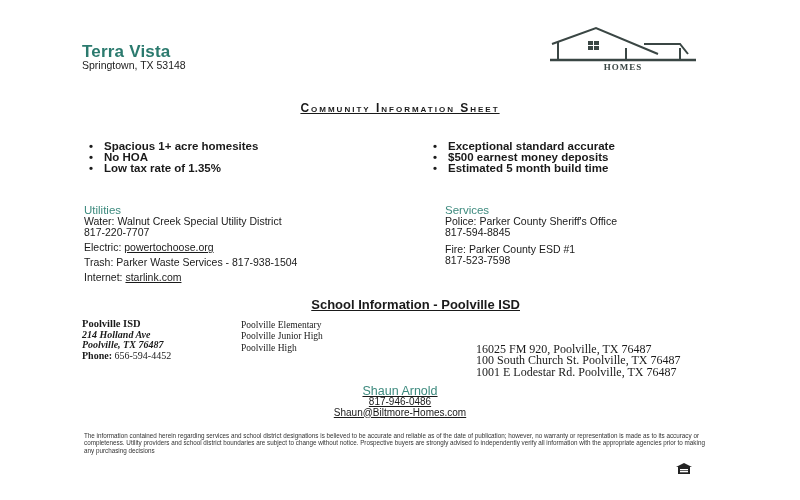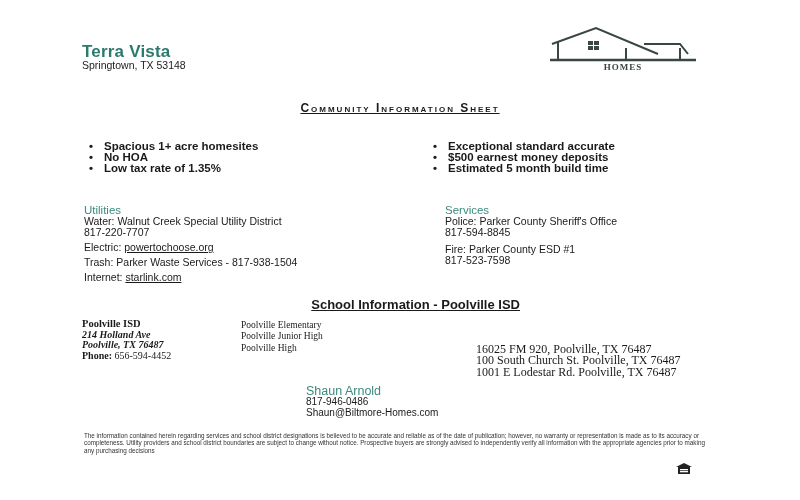--- a/index.html
+++ b/index.html
@@ -33,21 +33,21 @@
   .school-head { left: 260px; top: 297px; width: 260px; text-align: right; font-size: 13px; font-weight: bold; text-decoration: underline; }
 
   .isd { left: 82px; top: 319px; font-family: "Liberation Serif", serif; font-size: 10px; line-height: 10.5px; }
   .isd .name { font-weight: bold; font-size: 10.5px; }
   .isd .addr { font-style: italic; font-weight: bold; }
   .isd .phone b { font-weight: bold; }
 
   .schools { left: 241px; top: 320px; font-family: "Liberation Serif", serif; font-size: 9.5px; line-height: 11.3px; }
   .school-addrs { left: 476px; top: 320px; font-family: "Liberation Serif", serif; font-size: 12px; line-height: 11.3px; margin-top: 24px; }
 
-  .contact { left: 306px; top: 385px; width: 220px; text-align: left; }
+  .contact { left: 290px; top: 385px; width: 220px; text-align: center; text-decoration: underline; }
   .contact .cname { font-size: 12.5px; color: #3d8a7e; line-height: 12px; }
   .contact .cline { font-size: 10px; line-height: 10.5px; }
 
   .disclaimer { left: 84px; top: 432px; width: 630px; font-size: 6.3px; line-height: 7.3px; color: #333; }
   .eho { left: 676px; top: 461px; width: 16px; height: 12px; }
 </style>
 </head>
 <body>
 
 <div class="abs title">Terra Vista</div>

